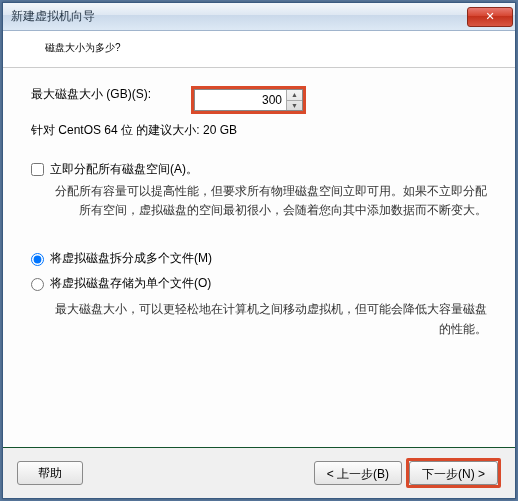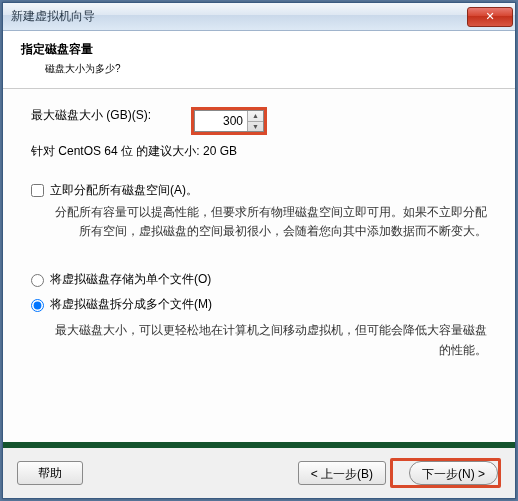--- a/index.html
+++ b/index.html
@@ -68,20 +68,21 @@
     border: 3px solid #d94a2a;
     padding: 0;
     display: inline-block;
   }
   .spinner {
     display: flex;
     align-items: stretch;
     border: 1px solid #888;
     background: #fff;
     height: 22px;
+    padding-left: 39px;
   }
   .spinner input {
     width: 52px;
     border: none;
     text-align: right;
     padding: 0 4px;
     font-family: inherit;
     font-size: 12px;
     outline: none;
   }
@@ -107,21 +108,21 @@
   .desc {
     padding-left: 20px;
     color: #333;
     line-height: 1.6;
     margin-bottom: 30px;
     text-align: right;
   }
   .radio-row { display:flex; align-items:center; margin-bottom:8px; }
   .radio-row input { margin: 1px 6px 0 0; }
   .footer {
-    border-top: 6px solid #14532d;
+    border-top: 1px solid #14532d;
     background: #f0f0f0;
     padding: 10px 14px;
     display: flex;
     align-items: center;
   }
   .footer .spacer { flex:1; }
   button.btn {
     font-family: inherit;
     font-size: 12px;
     height: 24px;
@@ -131,35 +132,34 @@
     border-radius: 3px;
     cursor: pointer;
     margin-left: 4px;
   }
   .next-wrap {
     border: 3px solid #d94a2a;
     display: inline-block;
     margin-left: 4px;
     border-radius: 2px;
   }
-  .next-wrap button.btn { margin-left: 16px; border-radius: 12px; }
+  .next-wrap button.btn { margin-left: 0; }
   button.help { margin-left:0; padding: 0 20px; }
 </style>
 </head>
 <body>
 
 <div class="window">
 
   <div class="titlebar">
     <span class="title">新建虚拟机向导</span>
     <div class="close-btn">✕</div>
   </div>
 
   <div class="header">
-    <div class="heading">指定磁盘容量</div>
     <div class="subheading">磁盘大小为多少?</div>
   </div>
 
   <div class="content">
 
     <div class="row-disk">
       <span class="lbl">最大磁盘大小 (GB)(S):</span>
       <span class="spinner-wrap">
         <span class="spinner">
           <input type="text" value="300" style="">
@@ -173,26 +173,26 @@
 
     <div class="recommend">针对 CentOS 64 位 的建议大小: 20 GB</div>
 
     <div class="chk-row">
       <input type="checkbox" style="">
       <span>立即分配所有磁盘空间(A)。</span>
     </div>
     <div class="desc">分配所有容量可以提高性能，但要求所有物理磁盘空间立即可用。如果不立即分配所有空间，虚拟磁盘的空间最初很小，会随着您向其中添加数据而不断变大。</div>
 
     <div class="radio-row">
+      <input type="radio" name="store" checked="" style="">
+      <span>将虚拟磁盘拆分成多个文件(M)</span>
+    </div>
+    <div class="radio-row">
       <input type="radio" name="store" style="">
       <span>将虚拟磁盘存储为单个文件(O)</span>
-    </div>
-    <div class="radio-row">
-      <input type="radio" name="store" checked="" style="">
-      <span>将虚拟磁盘拆分成多个文件(M)</span>
     </div>
     <div class="desc" style="margin-bottom:10px">最大磁盘大小，可以更轻松地在计算机之间移动虚拟机，但可能会降低大容量磁盘的性能。</div>
 
   </div>
 
   <div class="footer">
     <button class="btn help">帮助</button>
     <span class="spacer"></span>
     <button class="btn">&lt; 上一步(B)</button>
     <span class="next-wrap">

